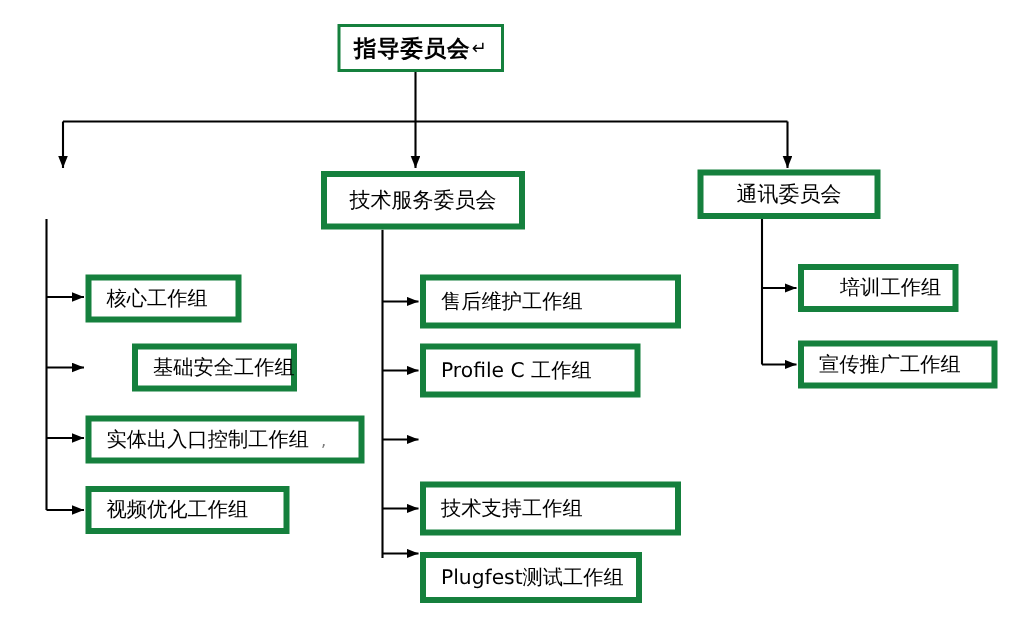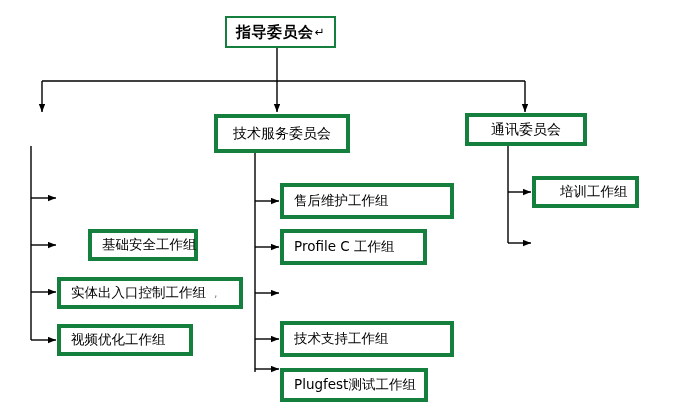--- a/index.html
+++ b/index.html
@@ -105,20 +105,23 @@
 
 
   <div class="node level2" style="left:214px; top:114px; width:136px; height:39px;">
     <span>技术服务委员会</span>
   </div>
 
   <div class="node level2" style="left:465px; top:113px; width:122px; height:33px;">
     <span>通讯委员会</span>
   </div>
 
+  <div class="node leaf" style="left:57px; top:183px; width:104px; height:32px;">
+    <span>核心工作组</span>
+  </div>
 
   <div class="node leaf" style="left:69px; top:229px; width:110px; height:32px;margin-left:19px;">
     <span>基础安全工作组</span>
   </div>
 
   <div class="node leaf" style="left:57px; top:277px; width:186px; height:32px;">
     <span>实体出入口控制工作组</span>
       <span class="trail-mark">,</span>
   </div>
 
@@ -140,14 +143,17 @@
   </div>
 
   <div class="node leaf" style="left:280px; top:368px; width:148px; height:34px;">
     <span>Plugfest测试工作组</span>
   </div>
 
   <div class="node leaf" style="left:532px; top:176px; width:107px; height:32px;padding-left:24px;">
     <span>培训工作组</span>
   </div>
 
+  <div class="node leaf" style="left:532px; top:227px; width:133px; height:32px;">
+    <span>宣传推广工作组</span>
+  </div>
 
 </div>
 
 </body></html>

